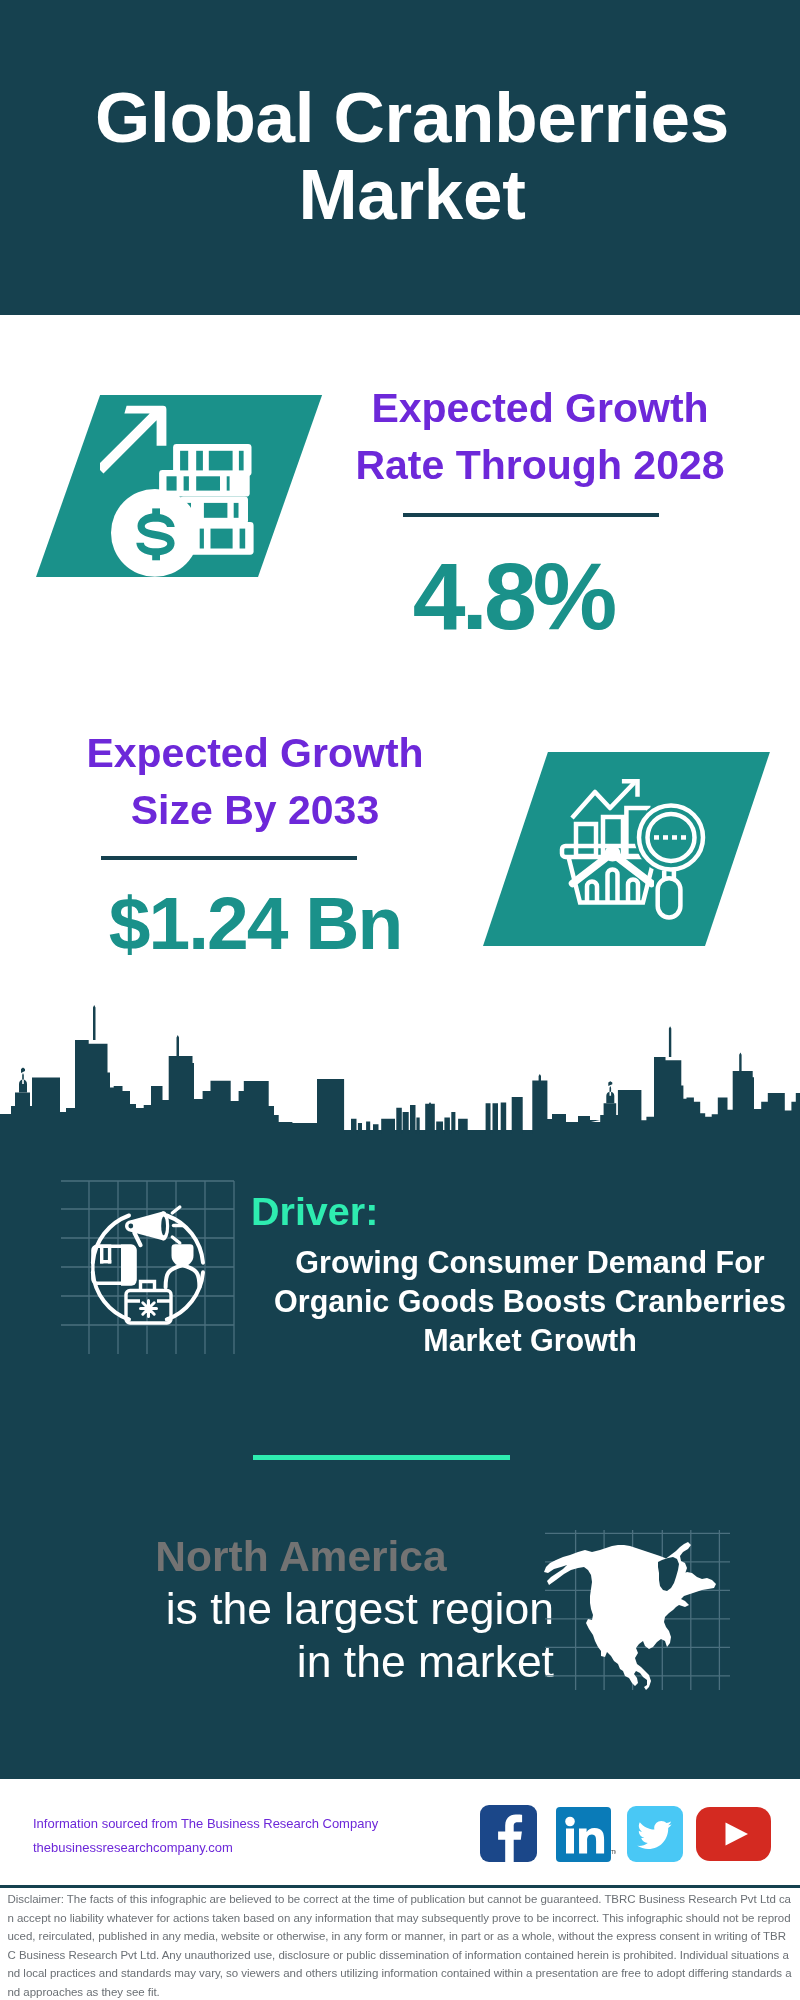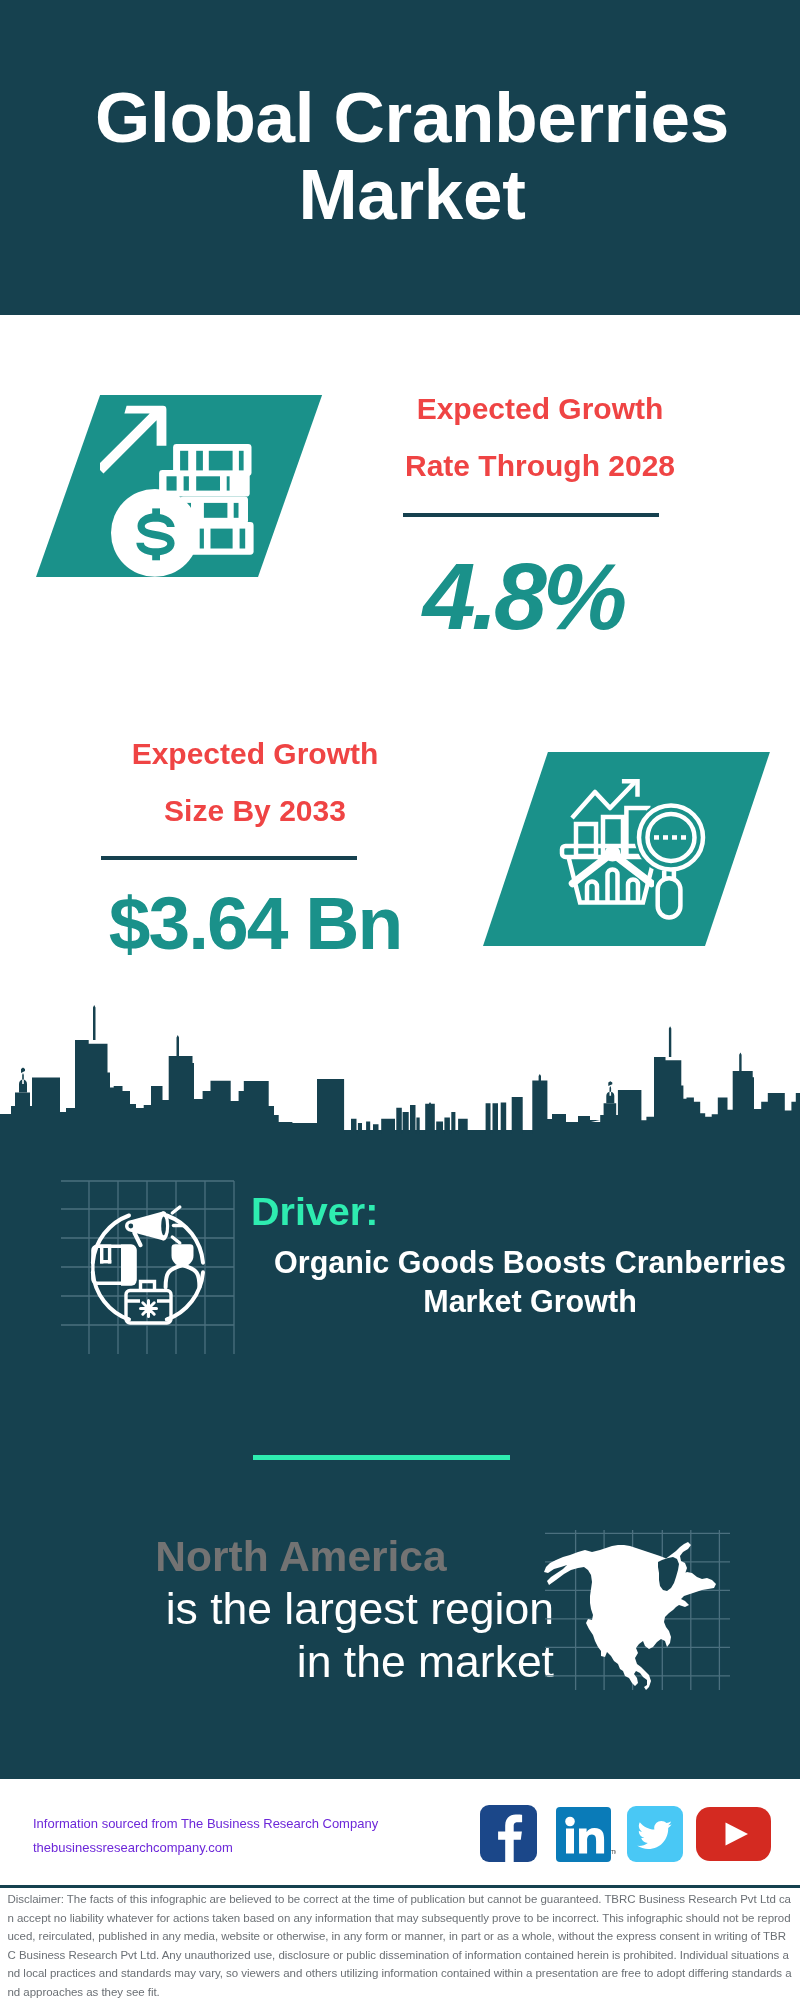--- a/index.html
+++ b/index.html
@@ -3,21 +3,21 @@
 <meta charset="utf-8">
 <style>
   html,body{margin:0;padding:0;}
   body{width:800px;height:2000px;background:#ffffff;font-family:"Liberation Sans",sans-serif;overflow:hidden;}
   .page{position:relative;width:800px;height:2000px;background:#fff;}
   .header{position:absolute;left:0;top:0;width:800px;height:315px;background:#16414F;}
   .title{position:absolute;left:12px;top:79px;width:800px;text-align:center;color:#fff;
          font-size:71px;font-weight:bold;line-height:77px;letter-spacing:-0.3px;}
   .para{position:absolute;background:#1A918A;transform-origin:0 100%;}
   .icowrap{position:absolute;}
-  .stat-label{position:absolute;text-align:center;color:#ef4444;font-size:30px;font-weight:bold;line-height:57px;}
+  .stat-label{position:absolute;text-align:center;color:#6d28d9;font-size:41px;font-weight:bold;line-height:57px;}
   .divider{position:absolute;height:4px;background:#16414F;}
   .stat-value{position:absolute;text-align:center;color:#1A918A;font-weight:bold;}
   .sv1{font-size:95px;line-height:95px;letter-spacing:-4px;}
   .sv2{font-size:75px;line-height:75px;letter-spacing:-2px;}
   .darkbody{position:absolute;left:0;top:1130px;width:800px;height:649px;background:#16414F;}
   .skyline{position:absolute;left:0;top:1000px;width:800px;height:140px;}
   .driver-head{position:absolute;text-align:left;color:#2EECB0;font-size:39.5px;font-weight:bold;line-height:44px;}
   .driver-text{position:absolute;text-align:center;color:#fff;font-size:30.5px;font-weight:bold;line-height:39.2px;}
   .greenrule{position:absolute;height:5px;background:#2EECB0;}
   .region-name{position:absolute;text-align:center;color:#737373;font-size:42.5px;font-weight:bold;line-height:42px;}
@@ -70,21 +70,21 @@
           <rect x="52.2" y="151" width="7.8" height="9.3"></rect>
         <path d="M55.6 113.2 c -10.6 0 -18.1 5.4 -18.1 12.9 c 0 7.8 7.5 10.9 18.1 12.6 c 8.3 1.3 11.6 2.5 11.6 5 c 0 2.7 -4.1 4.5 -11.6 4.5 c -7.3 0 -11.4 -1.9 -11.7 -5.5 h -7.6 c 0.4 7.6 8.1 12.8 19.3 12.8 c 11.3 0 19 -4.9 19 -12.2 c 0 -7.6 -7.3 -10.6 -19 -12.4 c -8.1 -1.2 -10.8 -2.5 -10.8 -4.7 c 0 -2.6 3.9 -4.5 10.8 -4.5 c 6.8 0 10.7 1.9 11.4 5.2 h 7.7 c -0.8 -7.5 -8.3 -13.2 -19.1 -13.2 z"></path>
       </g>
     </svg></div>
 
   <div class="stat-label" style="left:340px;top:380px;width:400px;">
     <div>Expected Growth</div>
     <div>Rate Through 2028</div>
   </div>
   <div class="divider" style="left:403px;top:513px;width:256px;"></div>
-  <div class="stat-value sv1" style="left:323px;top:549px;width:400px;font-style:italic;">4.8%</div>
+  <div class="stat-value sv1" style="left:313px;top:549px;width:400px;">4.8%</div>
 
   <div class="para" style="left:483px;top:752px;width:222px;height:194px;transform:skewX(-18.5deg);"></div>
   <div class="icowrap" style="left:555px;top:770px;width:160px;height:160px;"><svg viewBox="0 0 160 160" width="160" height="160">
       <defs>
           <clipPath id="mhalo">
             <rect x="76" y="30" width="84" height="130"></rect>
           </clipPath>
         </defs>
       <g fill="none" stroke="#ffffff" stroke-width="4.5">
         <polyline points="17,48 40,22 55,38 79.5,12.5" stroke-linejoin="round"></polyline>
@@ -121,21 +121,21 @@
         <rect x="117" y="65.2" width="5" height="4.5"></rect>
           <rect x="126" y="65.2" width="5" height="4.5"></rect>
       </g>
     </svg></div>
 
   <div class="stat-label" style="left:55px;top:725px;width:400px;">
     <div>Expected Growth</div>
     <div>Size By 2033</div>
   </div>
   <div class="divider" style="left:101px;top:856px;width:256px;"></div>
-  <div class="stat-value sv2" style="left:55px;top:886px;width:400px;">$3.64 Bn</div>
+  <div class="stat-value sv2" style="left:55px;top:886px;width:400px;">$1.24 Bn</div>
 
   <div class="darkbody"></div>
   <div class="skyline"><svg viewBox="0 0 800 140" width="800" height="140">
       <g fill="#16414F">
         <path d="M0 140L0 114L11 114L11 106L15 106L15 92.5L30 92.5L30 106L32 106L32 77.5L60 77.5L60 112L66 112L66 108L75 108L75 40L88.7 40L88.7 43.7L107.5 43.7L107.5 72.5L110 72.5L110 87.5L113.7 87.5L113.7 86L122.5 86L122.5 91L130 91L130 104L136 104L136 108L143.7 108L143.7 105L151 105L151 86L162.5 86L162.5 100L168.7 100L168.7 56L192.5 56L192.5 63L194 63L194 99L202.6 99L202.6 91L210.5 91L210.5 80.8L230.7 80.8L230.7 101L238.6 101L238.6 91L243.8 91L243.8 81L268.7 81L268.7 106L274 106L274 115L278.7 115L278.7 122L292.4 122L292.4 123L317 123L317 79.0L344.1 79.0L344.1 134L351 134L351 118.8L356.5 118.8L356.5 134L357.9 134L357.9 123.0L362 123.0L362 134L366.1 134L366.1 121.6L370.2 121.6L370.2 134L373 134L373 124.3L378.5 124.3L378.5 134L381.2 134L381.2 118.8L395 118.8L395 134L396.3 134L396.3 107.8L401.8 107.8L401.8 134L402.6 134L402.6 112.0L408.7 112.0L408.7 134L410 134L410 105.1L415.5 105.1L415.5 134L416.4 134L416.4 117.5L419.7 117.5L419.7 134L425.2 134L425.2 103.7L434.8 103.7L434.8 134L436.2 134L436.2 121.6L443 121.6L443 134L444.4 134L444.4 117.5L449.9 117.5L449.9 134L451.3 134L451.3 112.0L455.4 112.0L455.4 134L458.1 134L458.1 118.8L467.7 118.8L467.7 134L485.6 134L485.6 103.2L490.5 103.2L490.5 134L492.5 134L492.5 103.2L498 103.2L498 134L500.7 134L500.7 102.4L506.2 102.4L506.2 134L511.7 134L511.7 96.9L522.7 96.9L522.7 134L532.3 134L532.3 80.4L547.4 80.4L547.4 119.0L552 119.0L552 114.0L566 114.0L566 122.0L578 122.0L578 116.0L590 116.0L590 120.0L600 120.0L591.0 122.1L600.2 122.1L600.2 115.0L603.6 115.0L603.6 103.2L616.2 103.2L616.2 115.0L617.9 115.0L617.9 90.0L641.4 90.0L641.4 120.3L646.4 120.3L646.4 116.8L654.0 116.8L654.0 57.0L665.5 57.0L665.5 60.2L681.3 60.2L681.3 85.6L683.4 85.6L683.4 98.8L686.5 98.8L686.5 97.4L693.9 97.4L693.9 101.8L700.2 101.8L700.2 113.3L705.2 113.3L705.2 116.8L711.7 116.8L711.7 114.2L717.8 114.2L717.8 97.4L727.5 97.4L727.5 109.8L732.7 109.8L732.7 71.0L752.7 71.0L752.7 77.2L754.0 77.2L754.0 108.9L761.2 108.9L761.2 101.8L767.8 101.8L767.8 92.9L784.8 92.9L784.8 110.6L791.4 110.6L791.4 101.8L795.8 101.8L795.8 93.0L800 93.0L800 140Z"></path>
         <path d="M93 40L95.5 40L95.5 7.5L94.2 5L93 7.5Z M176.5 56L179 56L179 37.5L177.8 35L176.5 37.5Z M428.8 109.7L431.2 109.7L431.2 104L430 102L428.8 104Z M538.6 86.4L541 86.4L541 76L539.8 74L538.6 76Z M668.9 57.0L671.3000000000001 57.0L671.3000000000001 28.4L670.1 26.2L668.9 28.4Z M739.1999999999999 71.0L741.6 71.0L741.6 54.8L740.4 52.6L739.1999999999999 54.8Z"></path>
         <path d="M19 92.5L19 84C19 78 27 78 27 84L27 92.5Z M22.2 84L23.8 84L23.8 75L23 73L22.2 75Z M21 73L25 71L25 69L23 67.5L21 69Z M606.3 103.2L606.3 95.7C606.3 90.4 614.3 90.4 614.3 95.7L614.3 103.2Z M609.5 95.7L611.0999999999999 95.7L611.0999999999999 87.8L610.3 86.0L609.5 87.8Z M608.3 86.0L612.3 84.2L612.3 82.5L610.3 81.2L608.3 82.5Z"></path>
       </g>
     </svg></div>
 
@@ -180,20 +180,21 @@
       </g>
       <g>
         <circle cx="93.5" cy="143.5" r="2.3" fill="#ffffff"></circle>
         <g stroke="#ffffff" stroke-width="3" stroke-linecap="round" fill="none">
           <path d="M93.5 135.5 v16 M85.5 143.5 h16 M87.8 137.8 l11.4 11.4 M99.2 137.8 l-11.4 11.4"></path>
         </g>
       </g>
     </svg></div>
   <div class="driver-head" style="left:251px;top:1189px;width:540px;">Driver:</div>
   <div class="driver-text" style="left:268px;top:1243px;width:524px;">
+    <div>Growing Consumer Demand For</div>
     <div>Organic Goods Boosts Cranberries</div>
     <div>Market Growth</div>
   </div>
 
   <div class="greenrule" style="left:253px;top:1455px;width:257px;"></div>
 
   <div class="region-name" style="left:51px;top:1536px;width:500px;">North America</div>
   <div class="region-sub" style="left:54px;top:1582px;width:500px;">
     <div>is the largest region</div>
     <div>in the market</div>

